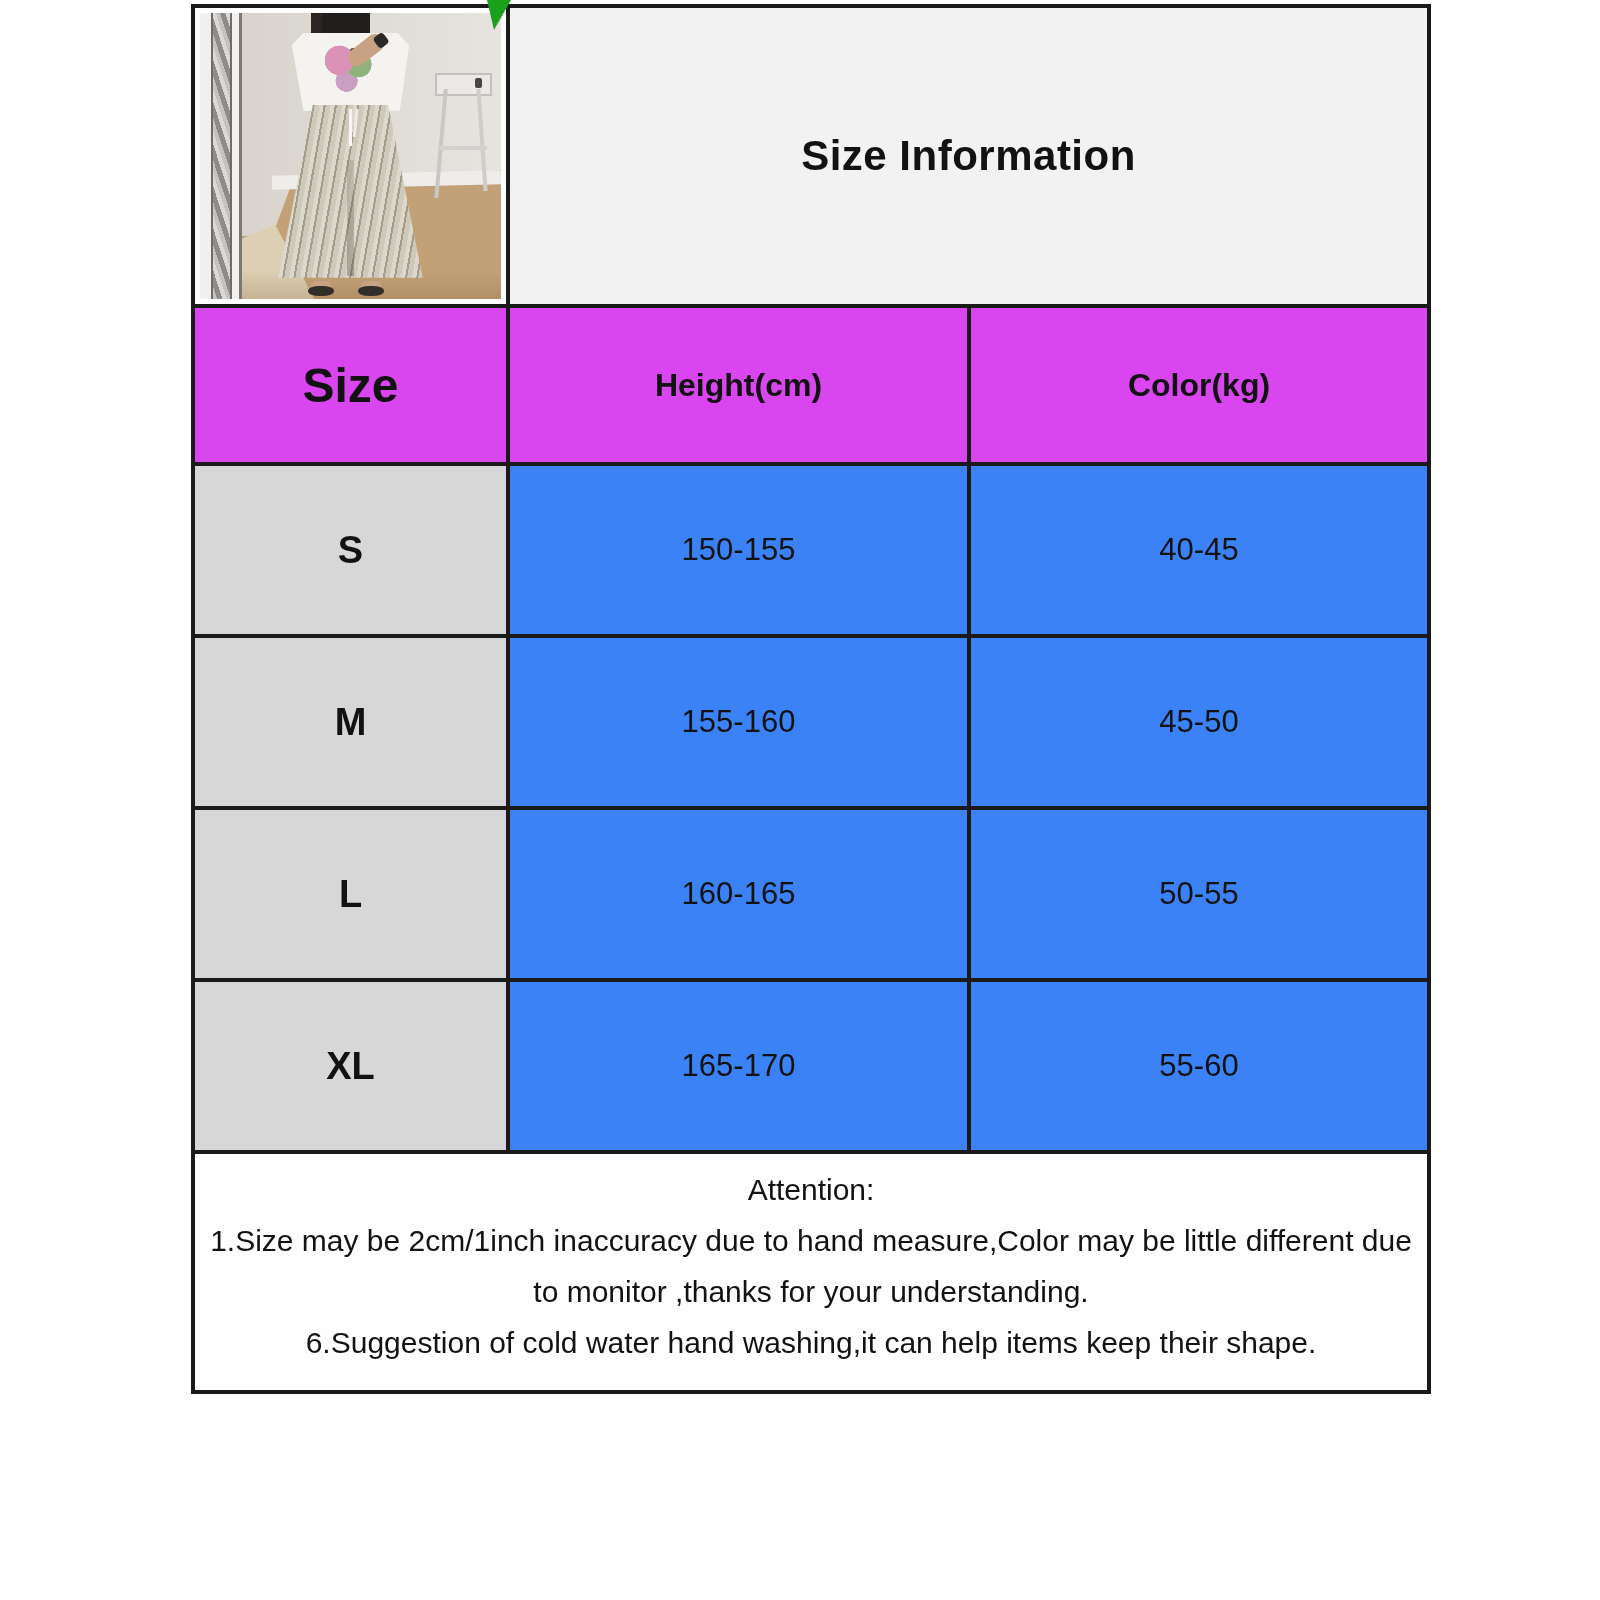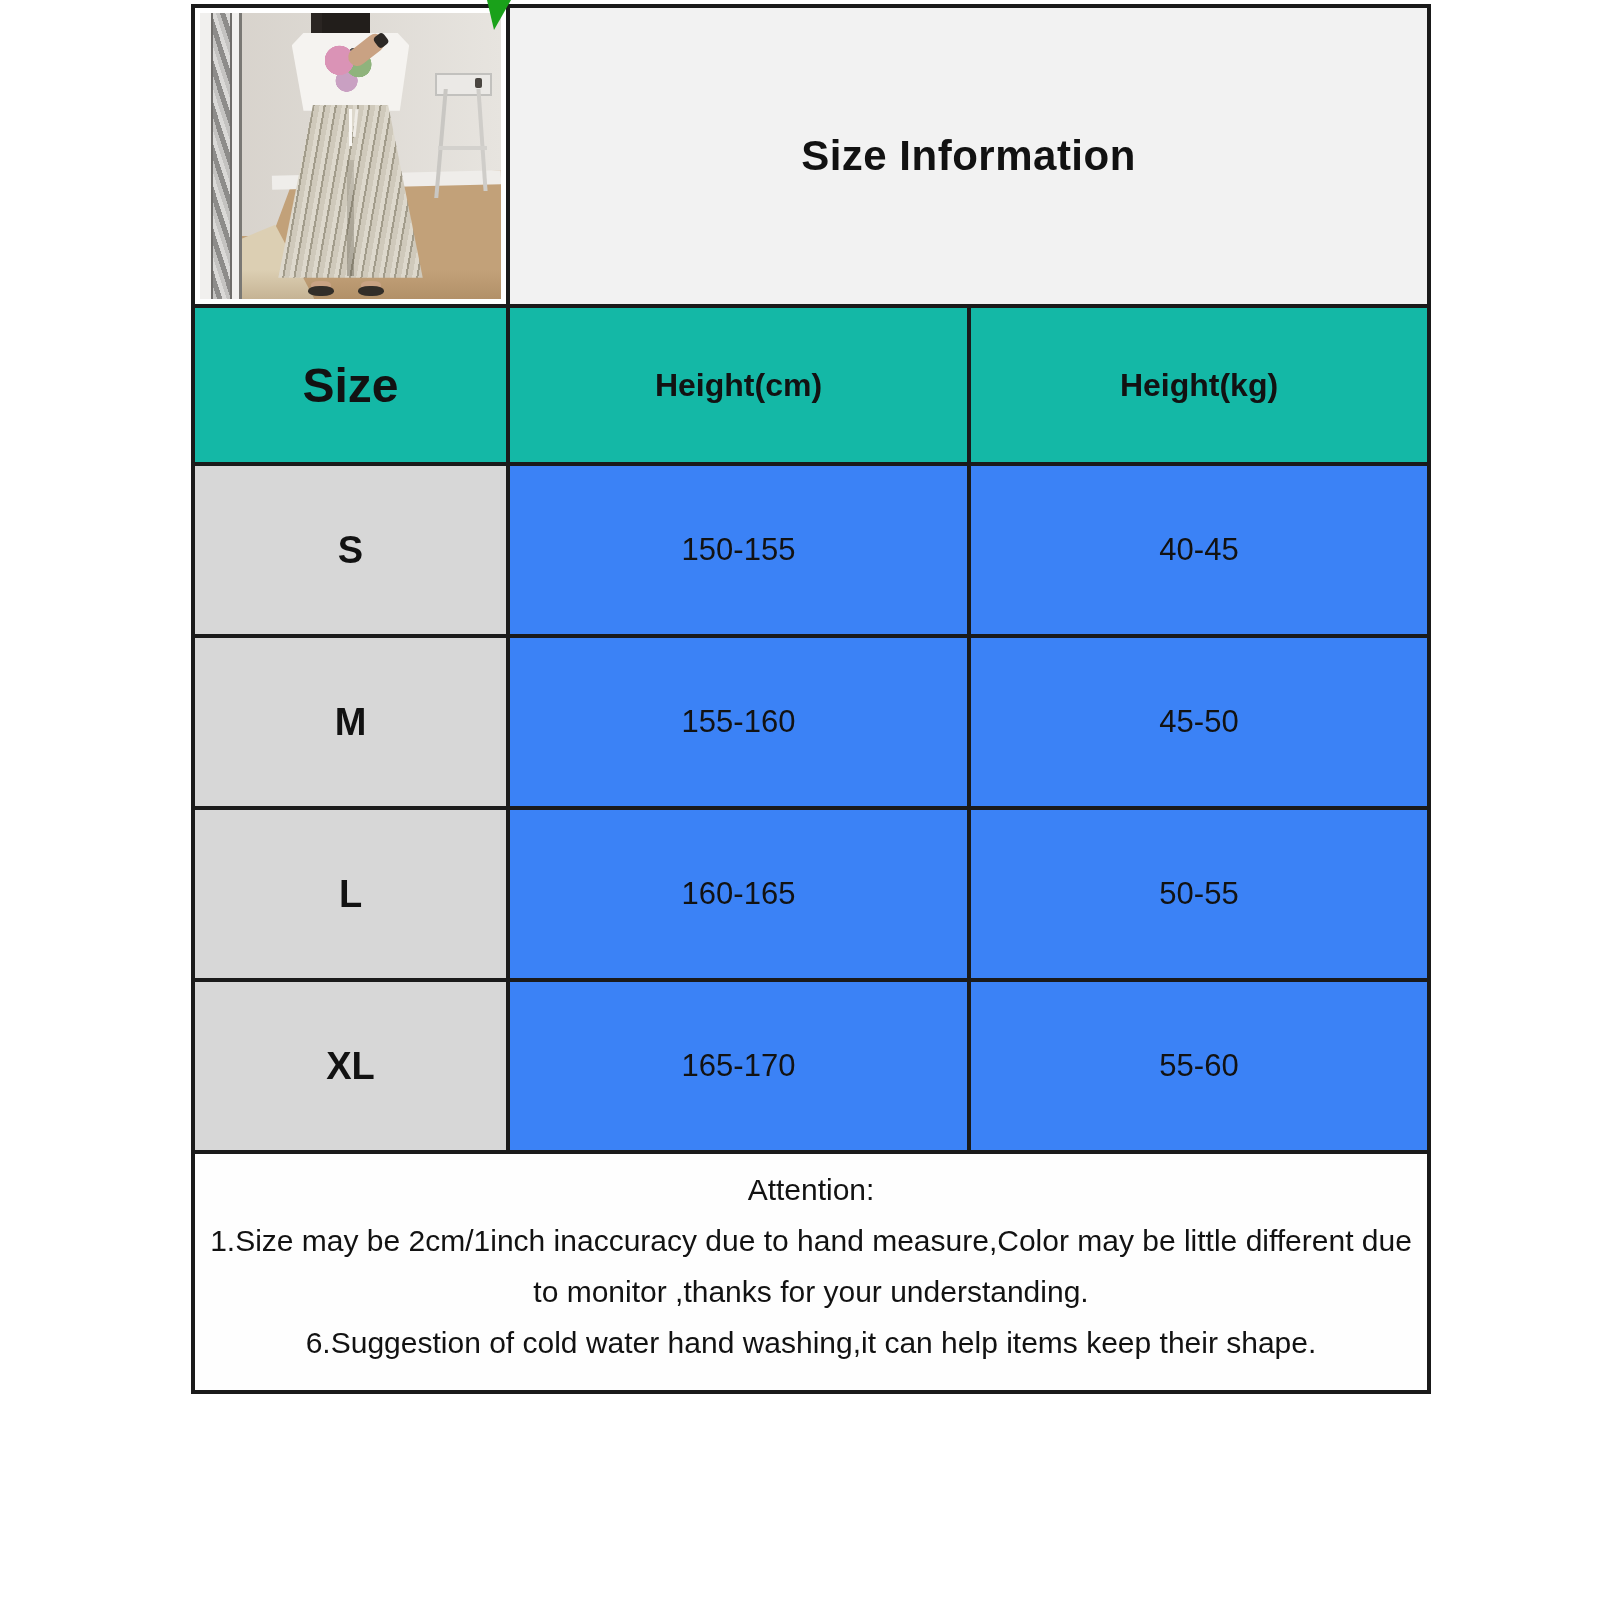--- a/index.html
+++ b/index.html
@@ -25,21 +25,21 @@
     overflow:hidden;
   }
   col.c1{width:315px;}
   col.c2{width:461px;}
   col.c3{width:460px;}
 
   .photo-cell{background:#ffffff;padding:5px !important;}
   .title-cell{background:#f2f2f2;}
   .title{font-size:42px;font-weight:bold;letter-spacing:.5px;}
 
-  tr.r-head th{background:#14b8a6;font-weight:bold;font-size:32px;}
+  tr.r-head th{background:#d946ef;font-weight:bold;font-size:32px;}
   tr.r-head th.h-size{font-size:48px;}
 
   tr.r-data td{background:#3b82f6;font-size:31px;font-weight:normal;}
   tr.r-data td.size-col{background:#d7d7d7;font-weight:bold;font-size:38px;}
 
   .attention-cell{
     background:#fefefe;
     text-align:left !important;
     vertical-align:top !important;
     padding:10px 14px !important;
@@ -185,21 +185,21 @@
           </div>
         </td>
         <td class="title-cell" colspan="2">
           <span class="title">Size Information</span>
         </td>
       </tr>
 
       <tr class="r-head" style="height:158px;">
         <th class="h-size">Size</th>
         <th>Height(cm)</th>
-        <th>Height(kg)</th>
+        <th>Color(kg)</th>
       </tr>
 
       <tr class="r-data" style="height:172px;">
         <td class="size-col">S</td>
         <td>150-155</td>
         <td>40-45</td>
       </tr>
       <tr class="r-data" style="height:172px;">
         <td class="size-col">M</td>
         <td>155-160</td>

